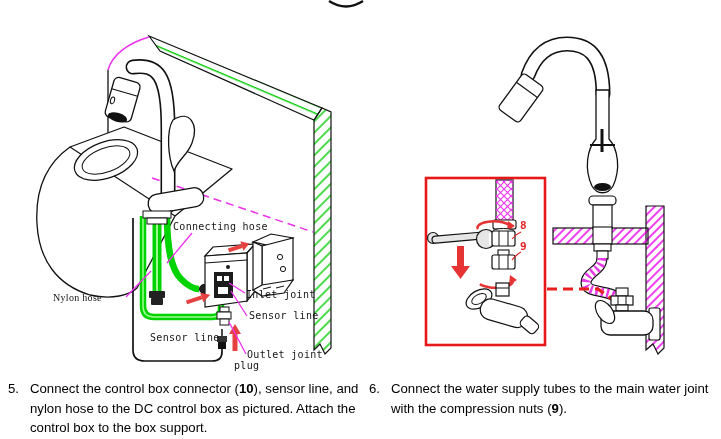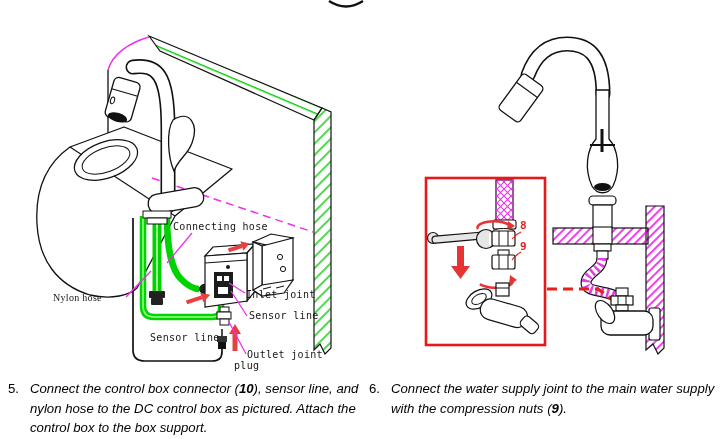--- a/index.html
+++ b/index.html
@@ -4,21 +4,21 @@
 <style>
   html,body{margin:0;padding:0;background:#fff;}
   #page{position:relative;width:721px;height:439px;background:#ffffff;overflow:hidden;
         font-family:"Liberation Sans",sans-serif;}
   #linework{position:absolute;left:0;top:0;}
   .cad{position:absolute;font-family:"DejaVu Sans Mono",monospace;font-size:10px;
        color:#151515;white-space:nowrap;letter-spacing:.3px;line-height:12px;}
   .cad.red{color:#e02020;font-size:11px;font-weight:bold;}
   .instr{position:absolute;display:flex;color:#000;font-size:13.2px;line-height:19.5px;}
   .instr .num{width:22px;flex:none;}
-  .instr .body{width:334px;font-style:italic;}
+  .instr .body{width:334px;}
   .instr b{font-weight:bold;}
 </style>
 </head>
 <body>
 
 <div id="page">
 
 <svg id="linework" width="721" height="439" viewBox="0 0 721 439">
   <defs>
     <pattern id="ghRung" patternUnits="userSpaceOnUse" width="7.5" height="7.5" patternTransform="rotate(113)">
@@ -262,16 +262,16 @@
 <div class="cad red" style="left:520px;top:220px;">8</div>
 <div class="cad red" style="left:520px;top:241px;">9</div>
 
 <div class="instr" style="left:8px;top:379px;">
   <span class="num">5.</span>
   <div class="body"><span>Connect the control box connector (</span><b>10</b><span>), sensor line, and nylon hose to the DC control box as pictured. Attach the control box to the box support.</span></div>
 </div>
 
 <div class="instr" style="left:369px;top:379px;">
   <span class="num">6.</span>
-  <div class="body"><span>Connect the water supply joint to the main water supply with the compression nuts (</span><b>9</b><span>).</span></div>
+  <div class="body"><span>Connect the water supply tubes to the main water joint with the compression nuts (</span><b>9</b><span>).</span></div>
 </div>
 
 </div>
 
 </body></html>

